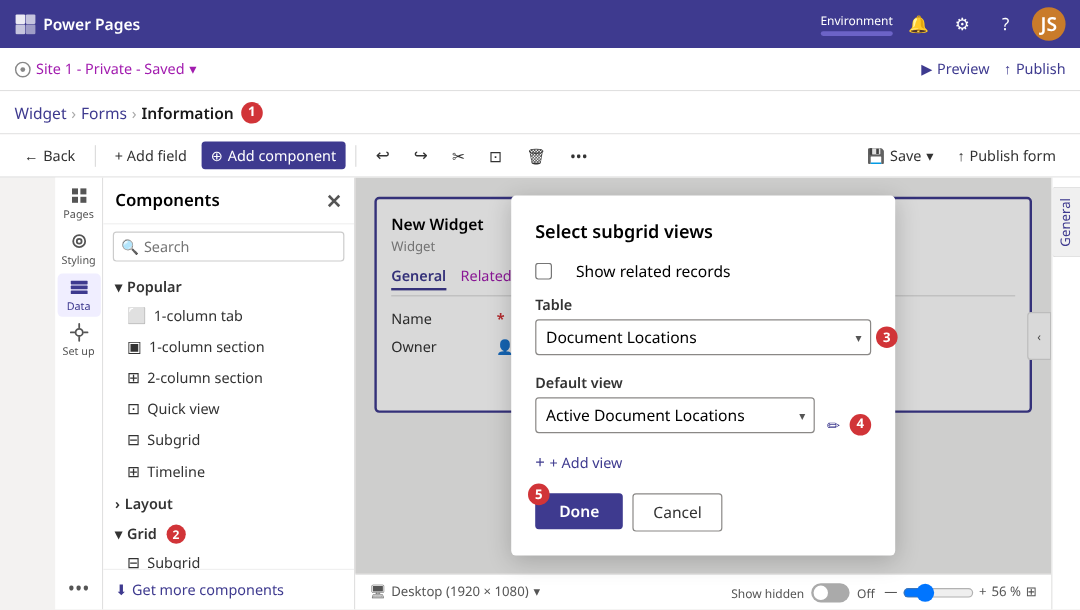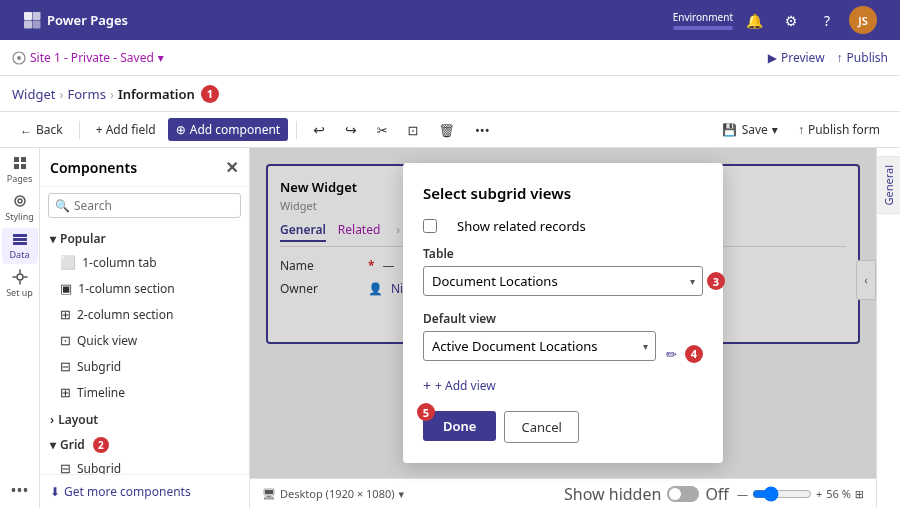--- a/index.html
+++ b/index.html
@@ -4,28 +4,28 @@
   <style>
     * { box-sizing: border-box; margin: 0; padding: 0; font-family: 'Segoe UI', system-ui, sans-serif; }
     body { width: 900px; height: 508px; overflow: hidden; background: #f3f2f1; }
 
     
     .top-bar {
       height: 40px;
       background: #3e3a8f;
       display: flex;
       align-items: center;
-      padding: 0 23px;
+      padding: 0 12px;
       color: white;
     }
     .top-bar-logo { display: flex; align-items: center; gap: 6px; font-size: 13px; font-weight: 600; flex: 1; }
     .top-bar-right { display: flex; align-items: center; gap: 8px; }
     .env-badge { display: flex; flex-direction: column; align-items: flex-end; font-size: 10px; }
     .env-bar { width: 60px; height: 4px; background: #6c63c7; border-radius: 2px; margin-top: 2px; }
-    .avatar { width: 28px; height: 28px; border-radius: 50%; background: #c97b2a; display: flex; align-items: center; justify-content: center; font-size: 11px; font-weight: 600; }
+    .avatar { width: 28px; height: 28px; border-radius: 50%; background: #c97b2a; display: flex; align-items: center; justify-content: center; font-size: 16px; font-weight: 600; }
     .icon-btn { width: 28px; height: 28px; display: flex; align-items: center; justify-content: center; cursor: pointer; border-radius: 3px; font-size: 14px; color: white; }
 
     
     .sub-header {
       height: 36px;
       background: white;
       border-bottom: 1px solid #e0e0e0;
       display: flex;
       align-items: center;
       padding: 0 12px;
@@ -72,20 +72,21 @@
       padding: 3px 8px; font-size: 12px; border: none; cursor: pointer;
       display: flex; align-items: center; gap: 4px;
     }
     .toolbar-sep { width: 1px; height: 18px; background: #ddd; margin: 0 4px; }
     .toolbar-right { margin-left: auto; display: flex; align-items: center; gap: 4px; }
 
     
     .main-layout {
       display: flex;
       height: calc(508px - 40px - 36px - 36px - 36px);
+      padding-left: 46px;
     }
 
     
     .sidebar {
       width: 210px;
       background: white;
       border-right: 1px solid #e0e0e0;
       display: flex;
       flex-direction: column;
       overflow: hidden;
@@ -185,21 +186,21 @@
     .modal-footer { display: flex; gap: 8px; }
     .btn-done { background: #3e3a8f; color: white; border: none; padding: 6px 20px; border-radius: 3px; font-size: 13px; cursor: pointer; font-weight: 600; }
     .btn-cancel { background: white; color: #333; border: 1px solid #8a8886; padding: 6px 16px; border-radius: 3px; font-size: 13px; cursor: pointer; }
 
     
     .bottom-bar {
       height: 30px; background: white; border-top: 1px solid #e0e0e0;
       display: flex; align-items: center; padding: 0 12px; font-size: 11px; color: #555; gap: 8px;
     }
     .bottom-bar-right { margin-left: auto; display: flex; align-items: center; gap: 8px; }
-    .toggle-wrap { display: flex; align-items: center; gap: 6px; font-size: 16px; margin-left: 28px; }
+    .toggle-wrap { display: flex; align-items: center; gap: 6px; font-size: 10px; margin-left: 28px; }
     .toggle { width: 32px; height: 16px; background: #aaa; border-radius: 8px; position: relative; cursor: pointer; }
     .toggle-knob { width: 12px; height: 12px; background: white; border-radius: 50%; position: absolute; top: 2px; left: 2px; transition: left 0.2s; }
     .slider-wrap { display: flex; align-items: center; gap: 4px; }
     .slider { width: 80px; }
 
     
     .right-panel {
       width: 24px; background: white; border-left: 1px solid #e0e0e0;
       display: flex; flex-direction: column; align-items: center;
     }

